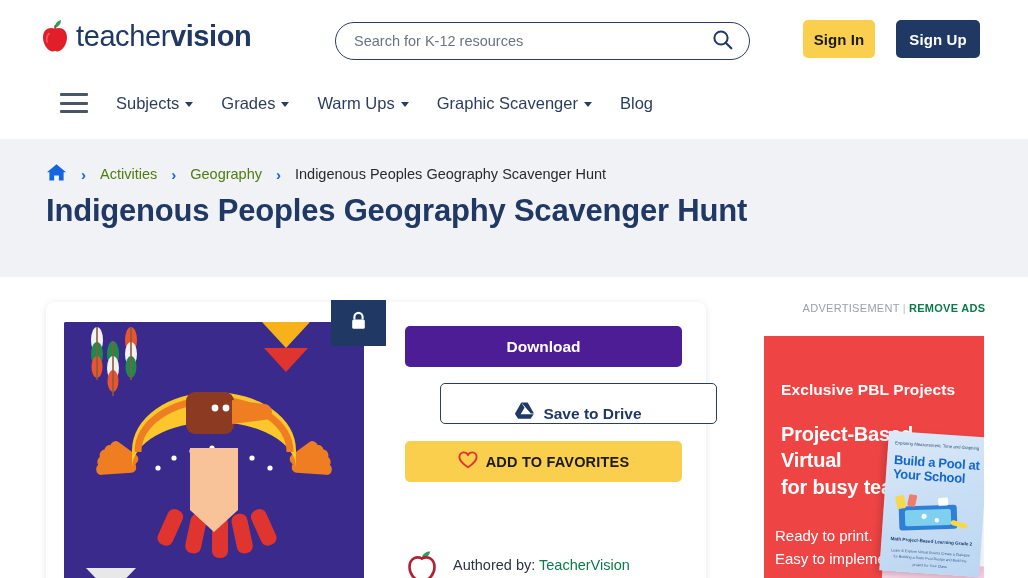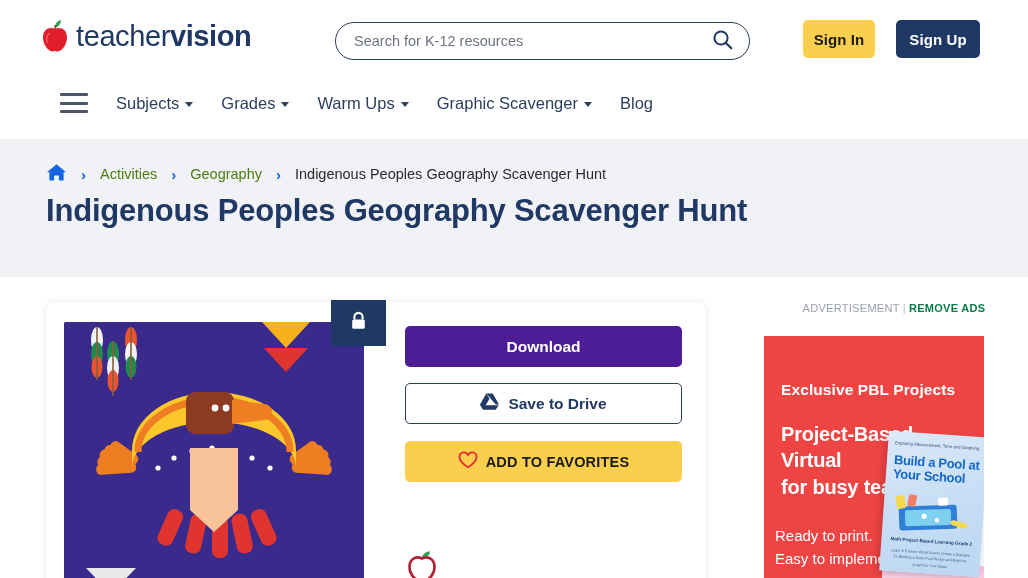--- a/index.html
+++ b/index.html
@@ -131,21 +131,21 @@
     width: 277px; height: 41px; background: #4c1d95; color: #fff;
     border: none; border-radius: 5px; font-size: 15.5px; font-weight: 700;
     font-family: "Liberation Sans", sans-serif; cursor: pointer;
     display: flex; align-items: center; justify-content: center;
   }
   .btn-drive {
     width: 277px; height: 41px; margin-top: 16px;
     background: #fff; color: #1f3864; border: 1.5px solid #2c3e5d;
     border-radius: 5px; font-size: 15.5px; font-weight: 700;
     font-family: "Liberation Sans", sans-serif; cursor: pointer;
-    display: flex; align-items: center; justify-content: center; gap: 9px;
+    display: flex; align-items: flex-end; justify-content: center; gap: 9px; margin-left: 35px;
   }
   .btn-fav {
     width: 277px; height: 41px; margin-top: 17px;
     background: #facf4d; color: #1b1b1b; border: none; border-radius: 5px;
     font-size: 14.5px; font-weight: 700; letter-spacing: .2px;
     font-family: "Liberation Sans", sans-serif; cursor: pointer;
     display: flex; align-items: center; justify-content: center; gap: 8px;
   }
   .btn-share {
     width: 277px; height: 30px; margin-top: 16px;
@@ -405,20 +405,22 @@
     </div>
 
     <div class="author-row">
       <span>
         <svg width="34" height="32" viewBox="0 0 34 32">
           <path d="M17 10 C18 6.5 21.5 4.5 25 4.5 C24.6 8.5 21.5 10.6 18 10.8 Z" fill="#2aa05a"></path>
           <path d="M17 11.5 C12 8.6 4.5 11.5 4.5 20 C4.5 27 10 33 13.4 33" fill="none" stroke="#b02233" stroke-width="2.6" stroke-linecap="round"></path>
           <path d="M17 11.5 C22 8.6 29.5 11.5 29.5 20 C29.5 27 24 33 20.6 33" fill="none" stroke="#b02233" stroke-width="2.6" stroke-linecap="round"></path>
         </svg>
       </span>
+      <span class="author-text"><span>Authored by:</span>
+        <span class="author-link">TeacherVision</span></span>
     </div>
   </div>
 
   <div class="lock-badge">
     <span>
       <svg width="17" height="20" viewBox="0 0 17 20">
         <path d="M4.4 8.6 L4.4 6 A4.1 4.1 0 0 1 12.6 6 L12.6 8.6" fill="none" stroke="#ffffff" stroke-width="2.1"></path>
         <rect x="2.2" y="8.4" width="12.6" height="9.4" rx="1.6" fill="#ffffff"></rect>
       </svg>
     </span>

